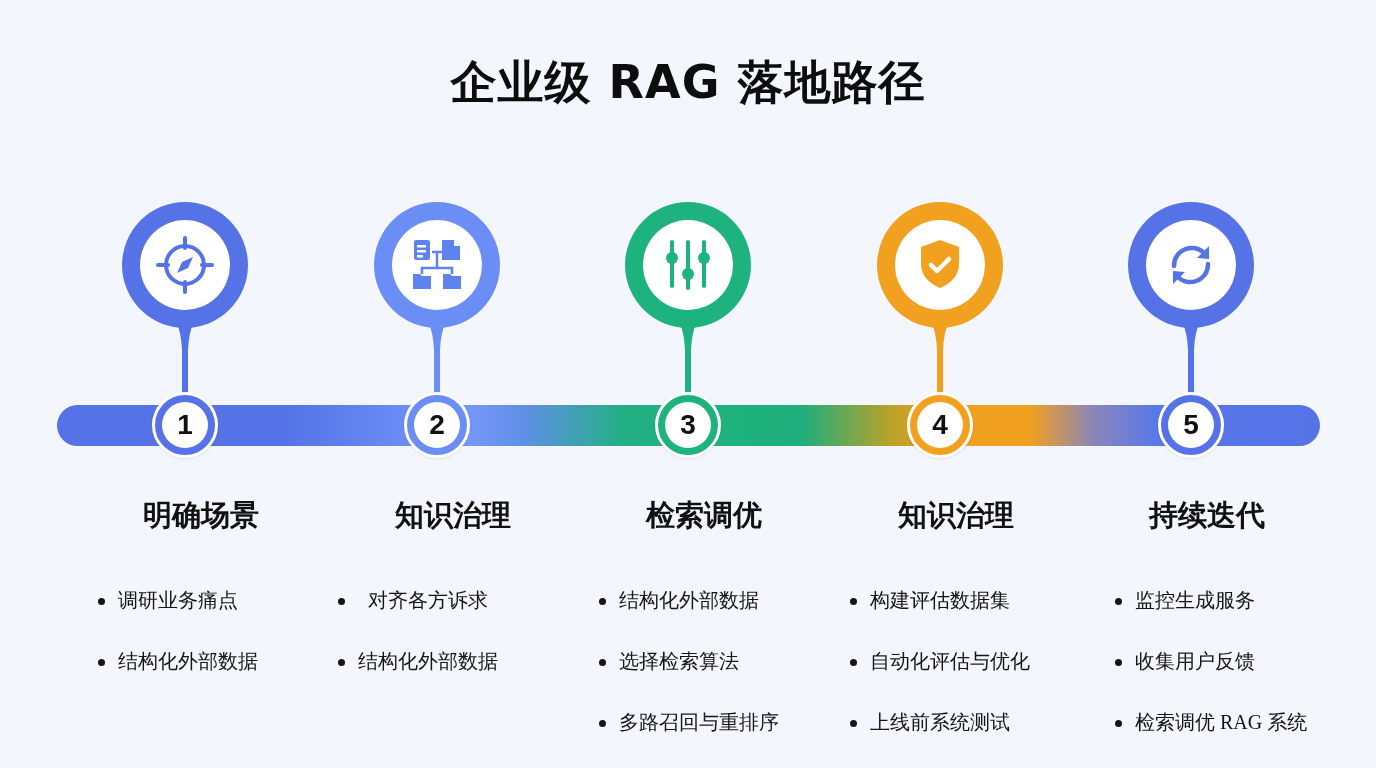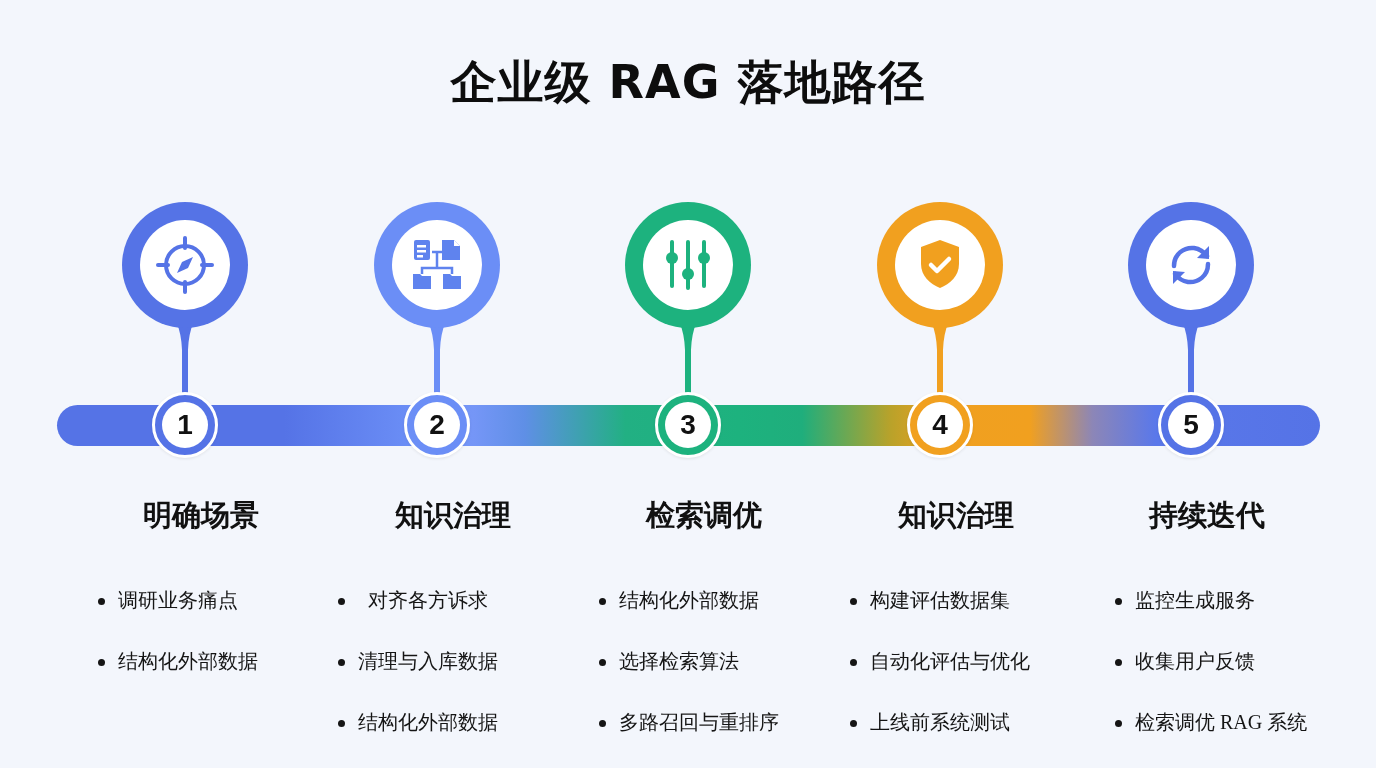--- a/index.html
+++ b/index.html
@@ -131,21 +131,20 @@
           <path d="M37 40 L44 40 L46 42 L55 42 L55 55 L37 55 Z" fill="#5f83ee"></path>
         </svg>
       </div>
     </div>
     <div class="num" style="background:#6b8ef6;">
       <div class="num-inner">2</div>
     </div>
     <div class="heading">知识治理</div>
     <ul class="bullets" style="left:24px;text-align:center;">
       <li>对齐各方诉求</li>
-      <li>清理与入库数据</li>
       <li>结构化外部数据</li>
     </ul>
   </div>
 
   <div class="step" style="left:563px;">
     <div class="pin-stem" style="background:#1db27e;"></div>
     <svg class="pin-neck" viewBox="0 0 48 50">
       <path d="M0 0 Q24 10 48 0 L48 0 Q28 18 27 50 L21 50 Q20 18 0 0Z" fill="#1db27e"></path>
     </svg>
     <div class="pin" style="background:#1db27e;">

